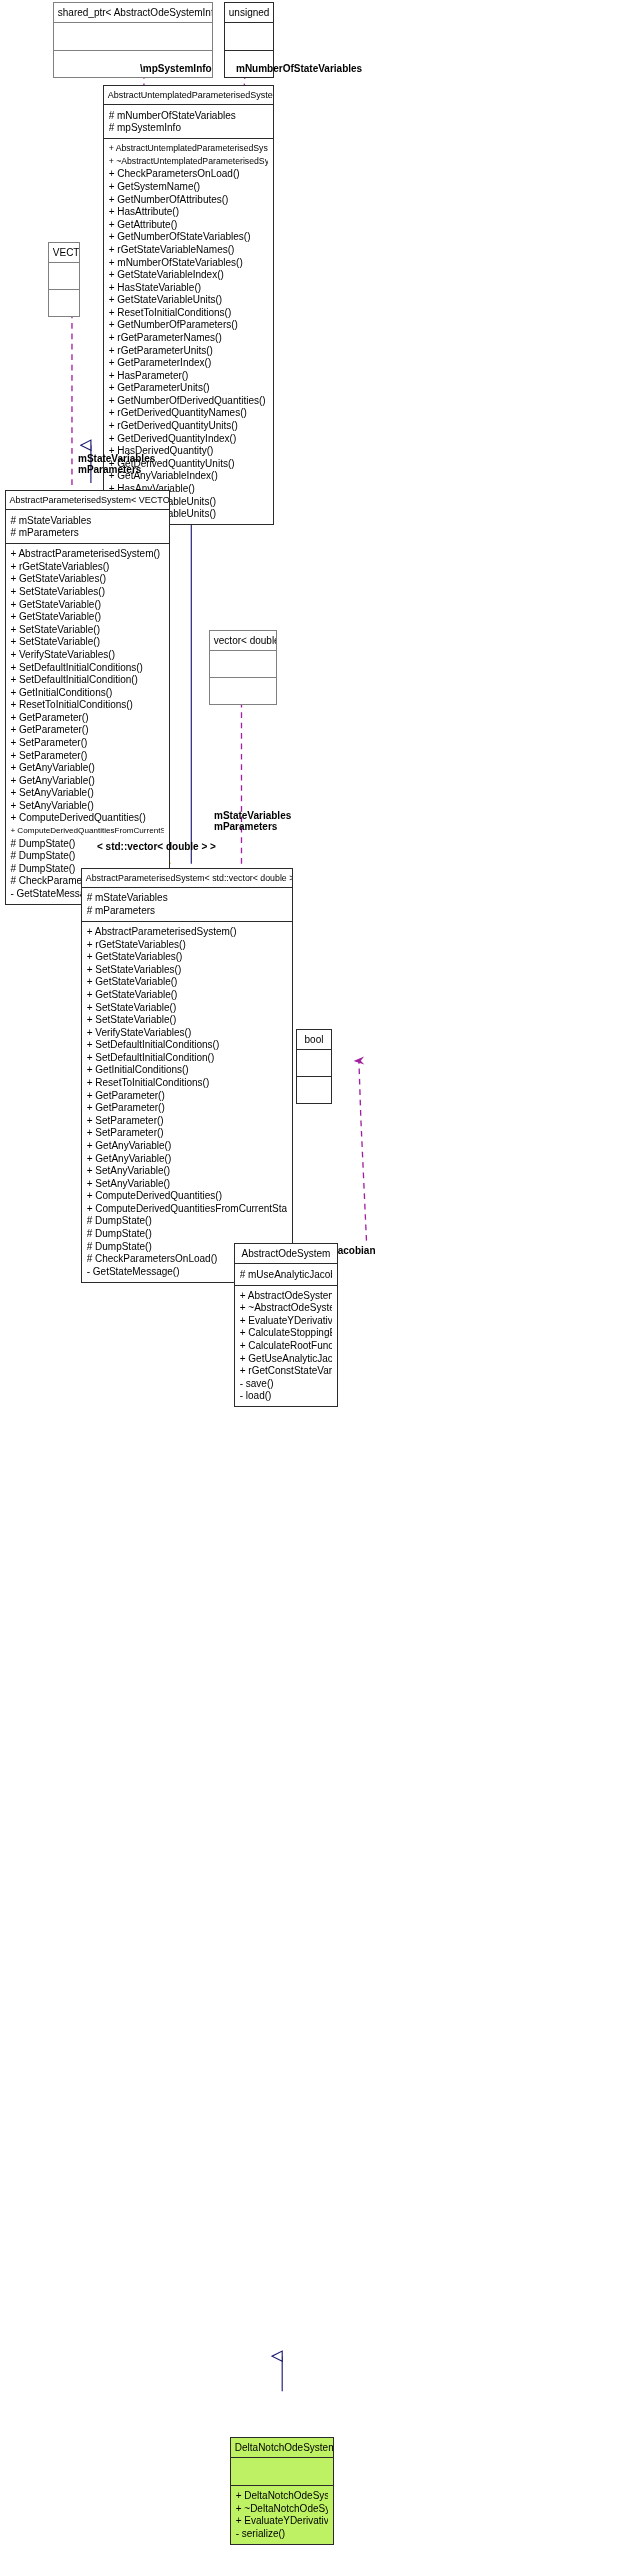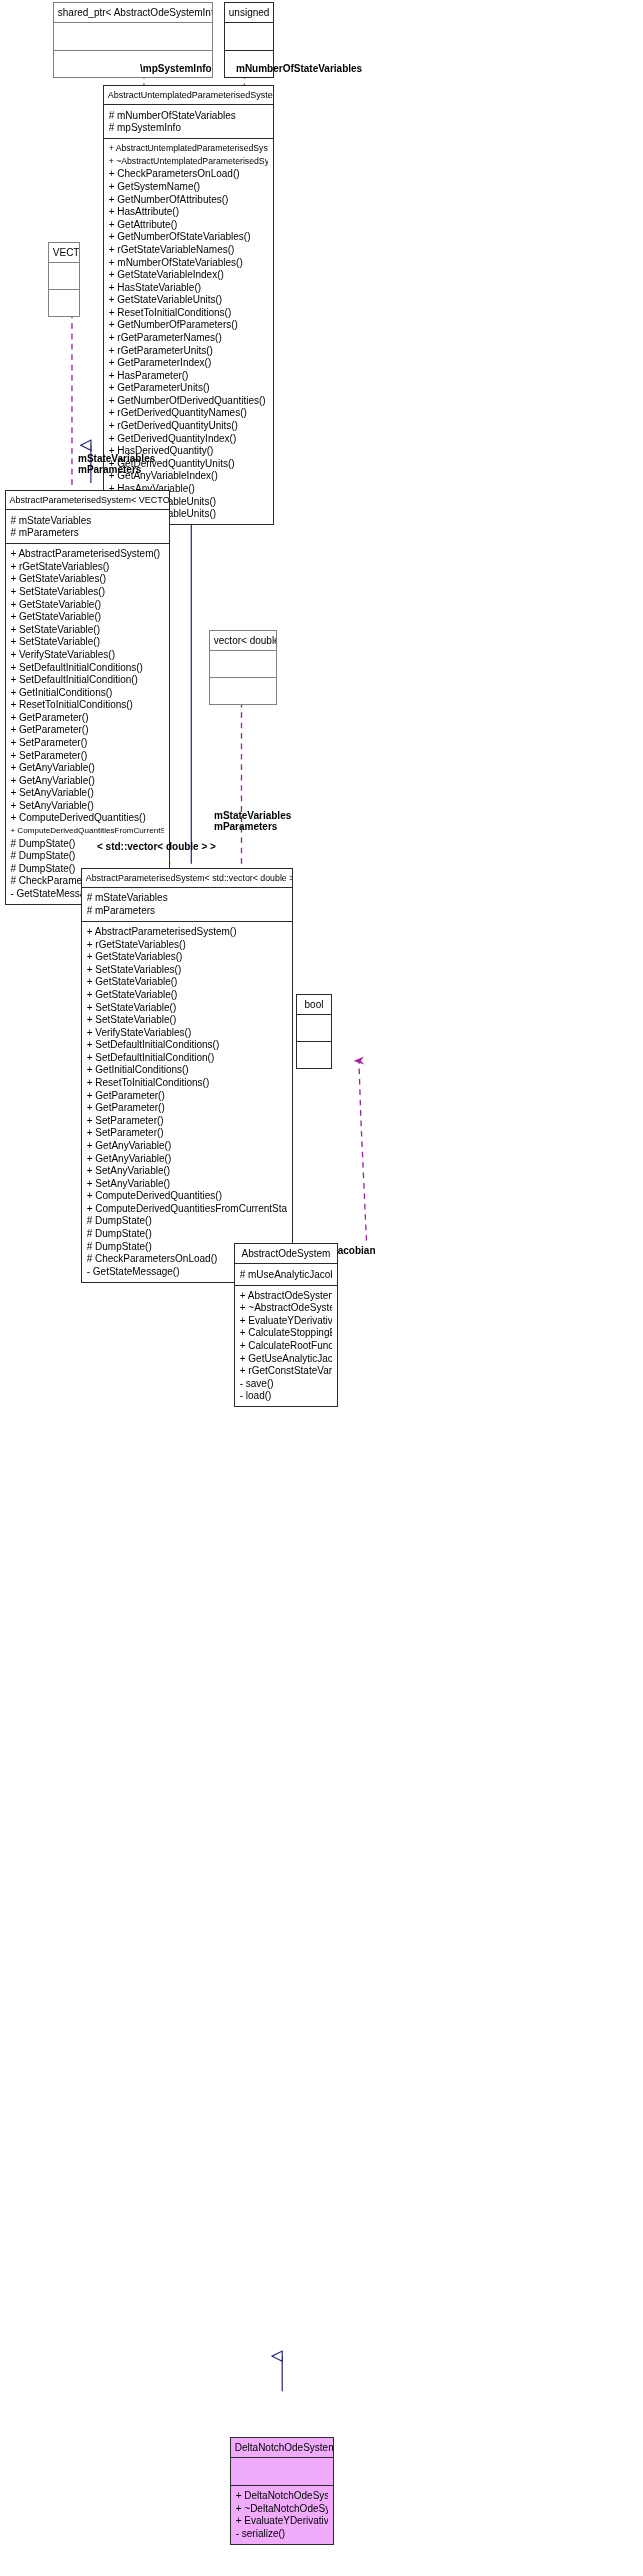--- a/index.html
+++ b/index.html
@@ -30,21 +30,21 @@
   .node {
     position: absolute;
     box-sizing: border-box;
     background: #ffffff;
     border: 0.9px solid #808080;
     font-size: 10px;
     color: #000000;
     line-height: 1.0;
   }
   .node.thick { border: 1.4px solid #2b2b2b; }
-  .node.grey { background: #f0abfc; }
+  .node.grey { background: #bef264; }
   .node .title {
     text-align: center;
     padding: 4.7px 3.8px 4.7px 3.8px;
     border-bottom: 0.9px solid #808080;
     white-space: nowrap;
     overflow: hidden;
   }
   .node.thick .title { border-bottom: 1.4px solid #2b2b2b; }
   .node .attrs {
     padding: 3.8px 4.7px 3.8px 4.7px;
@@ -256,21 +256,21 @@
       <div class="row">+ ComputeDerivedQuantities()</div>
       <div class="row">+ ComputeDerivedQuantitiesFromCurrentState()</div>
       <div class="row"># DumpState()</div>
       <div class="row"># DumpState()</div>
       <div class="row"># DumpState()</div>
       <div class="row"># CheckParametersOnLoad()</div>
       <div class="row">- GetStateMessage()</div>
     </div>
   </div>
 
-  <div class="node thick" style="left:296px; top:994px; width:36px;">
+  <div class="node thick" style="left:296px; top:1029px; width:36px;">
     <div class="title">bool</div>
     <div class="attrs" style="height:18px;"></div>
     <div class="ops" style="height:18px;"></div>
   </div>
 
   <div class="edge-label" style="left:266px; top:1217px;margin-top:28px;">mUseAnalyticJacobian</div>
 
   <div class="node thick" style="left:234px; top:1243px; width:104px;">
     <div class="title">AbstractOdeSystem</div>
     <div class="attrs">

